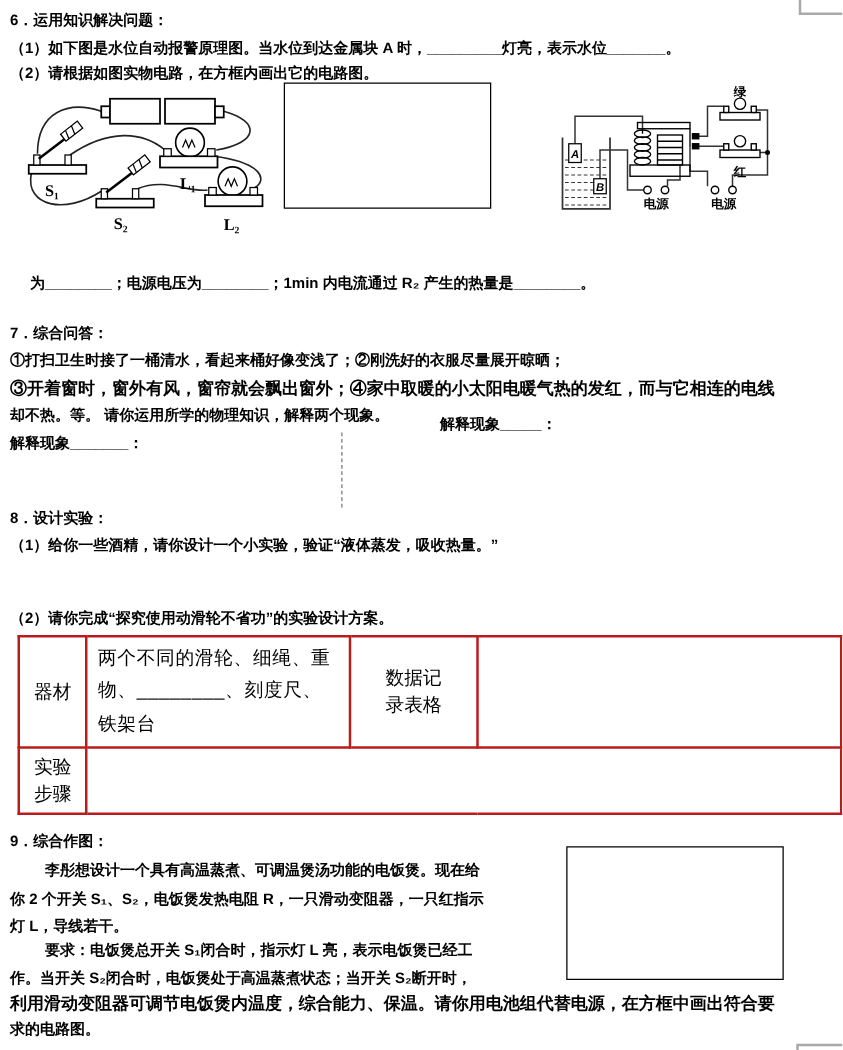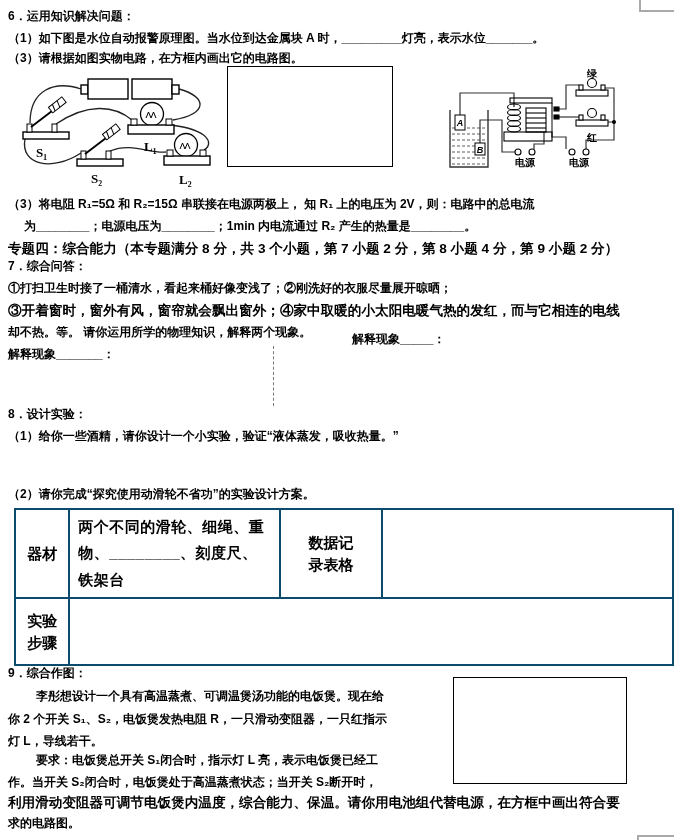--- a/index.html
+++ b/index.html
@@ -4,38 +4,38 @@
 <style>
   html,body{margin:0;padding:0;background:#fff;}
   #page{position:relative;width:674px;height:840px;background:#fff;overflow:hidden;
         font-family:"Liberation Sans",sans-serif;color:#000;}
   .t{position:absolute;font-weight:bold;font-size:12px;line-height:1.2;white-space:nowrap;color:#000;}
   .small{font-size:13.6px;}
   .thinframe{position:absolute;border:1.5px solid #000;background:#fff;}
   .grayframe{position:absolute;border:2px solid #a9a9a9;background:#fff;}
   .vdash{position:absolute;width:0;border-left:1px dashed #777;}
   table.anstab{position:absolute;border-collapse:collapse;table-layout:fixed;}
-  table.anstab td{border:2px solid #0c4a6e;font-weight:bold;font-size:15px;
+  table.anstab td{border:2px solid #b91c1c;font-weight:normal;font-size:15px;
                   font-family:"Liberation Sans",sans-serif;vertical-align:middle;}
   td.cent{text-align:center;line-height:1.45;}
   td.c2{padding:4px 8px;line-height:1.75;letter-spacing:.5px;}
   svg text{font-family:"Liberation Serif",serif;font-weight:bold;}
   svg .cn{font-family:"Liberation Sans",sans-serif;}
 </style>
 </head>
 <body>
 
 <div id="page">
 
   <div class="grayframe" style="left:639px;top:-26px;width:60px;height:34px;"></div>
   <div class="grayframe" style="left:637px;top:835px;width:50px;height:30px;"></div>
 
   <div class="t" style="left:8px;top:9px">6．运用知识解决问题：</div>
   <div class="t" style="left:8px;top:31px">（1）如下图是水位自动报警原理图。当水位到达金属块 A 时，_________灯亮，表示水位_______。</div>
-  <div class="t" style="left:8px;top:51px">（3）请根据如图实物电路，在方框内画出它的电路图。</div>
+  <div class="t" style="left:8px;top:51px">（2）请根据如图实物电路，在方框内画出它的电路图。</div>
 
   <svg style="position:absolute;left:12px;top:70px" width="212" height="118" viewBox="0 0 212 118">
     <g fill="none" stroke="#222" stroke-width="1.3">
 
       <path d="M69 19 C 42 10, 18 20, 18 53"></path>
       <path d="M44 54 C 75 33, 102 35, 120 50"></path>
       <path d="M167 19 C 196 27, 196 44, 161 50"></path>
       <path d="M159 55 C 198 60, 202 74, 192 80"></path>
       <path d="M98 81 C 120 72, 138 84, 154 82"></path>
       <path d="M13 69 C 8 95, 40 102, 69 83"></path>
@@ -152,24 +152,22 @@
         <circle cx="138" cy="90" r="3"></circle>
     </g>
     <text class="cn" x="12" y="64" font-size="9" font-style="italic" text-anchor="middle">A</text>
     <text class="cn" x="32" y="91" font-size="9" font-style="italic" text-anchor="middle">B</text>
     <text class="cn" x="144" y="15" font-size="10" text-anchor="middle">绿</text>
     <text class="cn" x="144" y="79" font-size="10" text-anchor="middle">红</text>
     <text class="cn" x="77" y="104" font-size="10" text-anchor="middle">电源</text>
     <text class="cn" x="131" y="104" font-size="10" text-anchor="middle">电源</text>
   </svg>
 
-  <div class="t" style="left:8px;top:197px">（3）将电阻 R₁=5Ω 和 R₂=15Ω 串联接在电源两极上， 知 R₁ 上的电压为 2V，则：电路中的总电流</div>
   <div class="t" style="left:24px;top:219px">为________；电源电压为________；1min 内电流通过 R₂ 产生的热量是________。</div>
 
-  <div class="t small" style="left:8px;top:241px">专题四：综合能力（本专题满分 8 分，共 3 个小题，第 7 小题 2 分，第 8 小题 4 分，第 9 小题 2 分）</div>
 
   <div class="t" style="left:8px;top:259px">7．综合问答：</div>
   <div class="t" style="left:8px;top:281px">①打扫卫生时接了一桶清水，看起来桶好像变浅了；②刚洗好的衣服尽量展开晾晒；</div>
   <div class="t small" style="left:8px;top:303px">③开着窗时，窗外有风，窗帘就会飘出窗外；④家中取暖的小太阳电暖气热的发红，而与它相连的电线</div>
   <div class="t" style="left:8px;top:347px">解释现象_______：</div>
   <div class="t" style="left:8px;top:325px">却不热。等。 请你运用所学的物理知识，解释两个现象。</div>
   <div class="t" style="left:352px;top:332px">解释现象_____：</div>
   <div class="vdash" style="left:273px;top:346px;height:60px;"></div>
 
   <div class="t" style="left:8px;top:407px">8．设计实验：</div>
@@ -177,21 +175,21 @@
   <div class="t" style="left:8px;top:487px">（2）请你完成“探究使用动滑轮不省功”的实验设计方案。</div>
 
   <table class="anstab" style="left:14px;top:508px;">
     <tbody>
         <tr style="height:89px;">
       <td class="cent" style="width:53px;">器材</td>
       <td class="c2" style="width:209px;">两个不同的滑轮、细绳、重物、________、刻度尺、铁架台</td>
       <td class="cent" style="width:53px;padding:2px 26px;">数据记录表格</td>
       <td style="width:331px;"></td>
     </tr>
-    <tr style="height:67px;">
+    <tr style="height:53px;">
       <td class="cent" style="padding:2px 10px;">实验步骤</td>
       <td colspan="3"></td>
     </tr>
   </tbody>
     </table>
 
   <div class="t" style="left:8px;top:666px">9．综合作图：</div>
   <div class="t" style="left:36px;top:689px">李彤想设计一个具有高温蒸煮、可调温煲汤功能的电饭煲。现在给</div>
   <div class="t" style="left:8px;top:712px">你 2 个开关 S₁、S₂，电饭煲发热电阻 R，一只滑动变阻器，一只红指示</div>
   <div class="t" style="left:8px;top:734px">灯 L，导线若干。</div>

